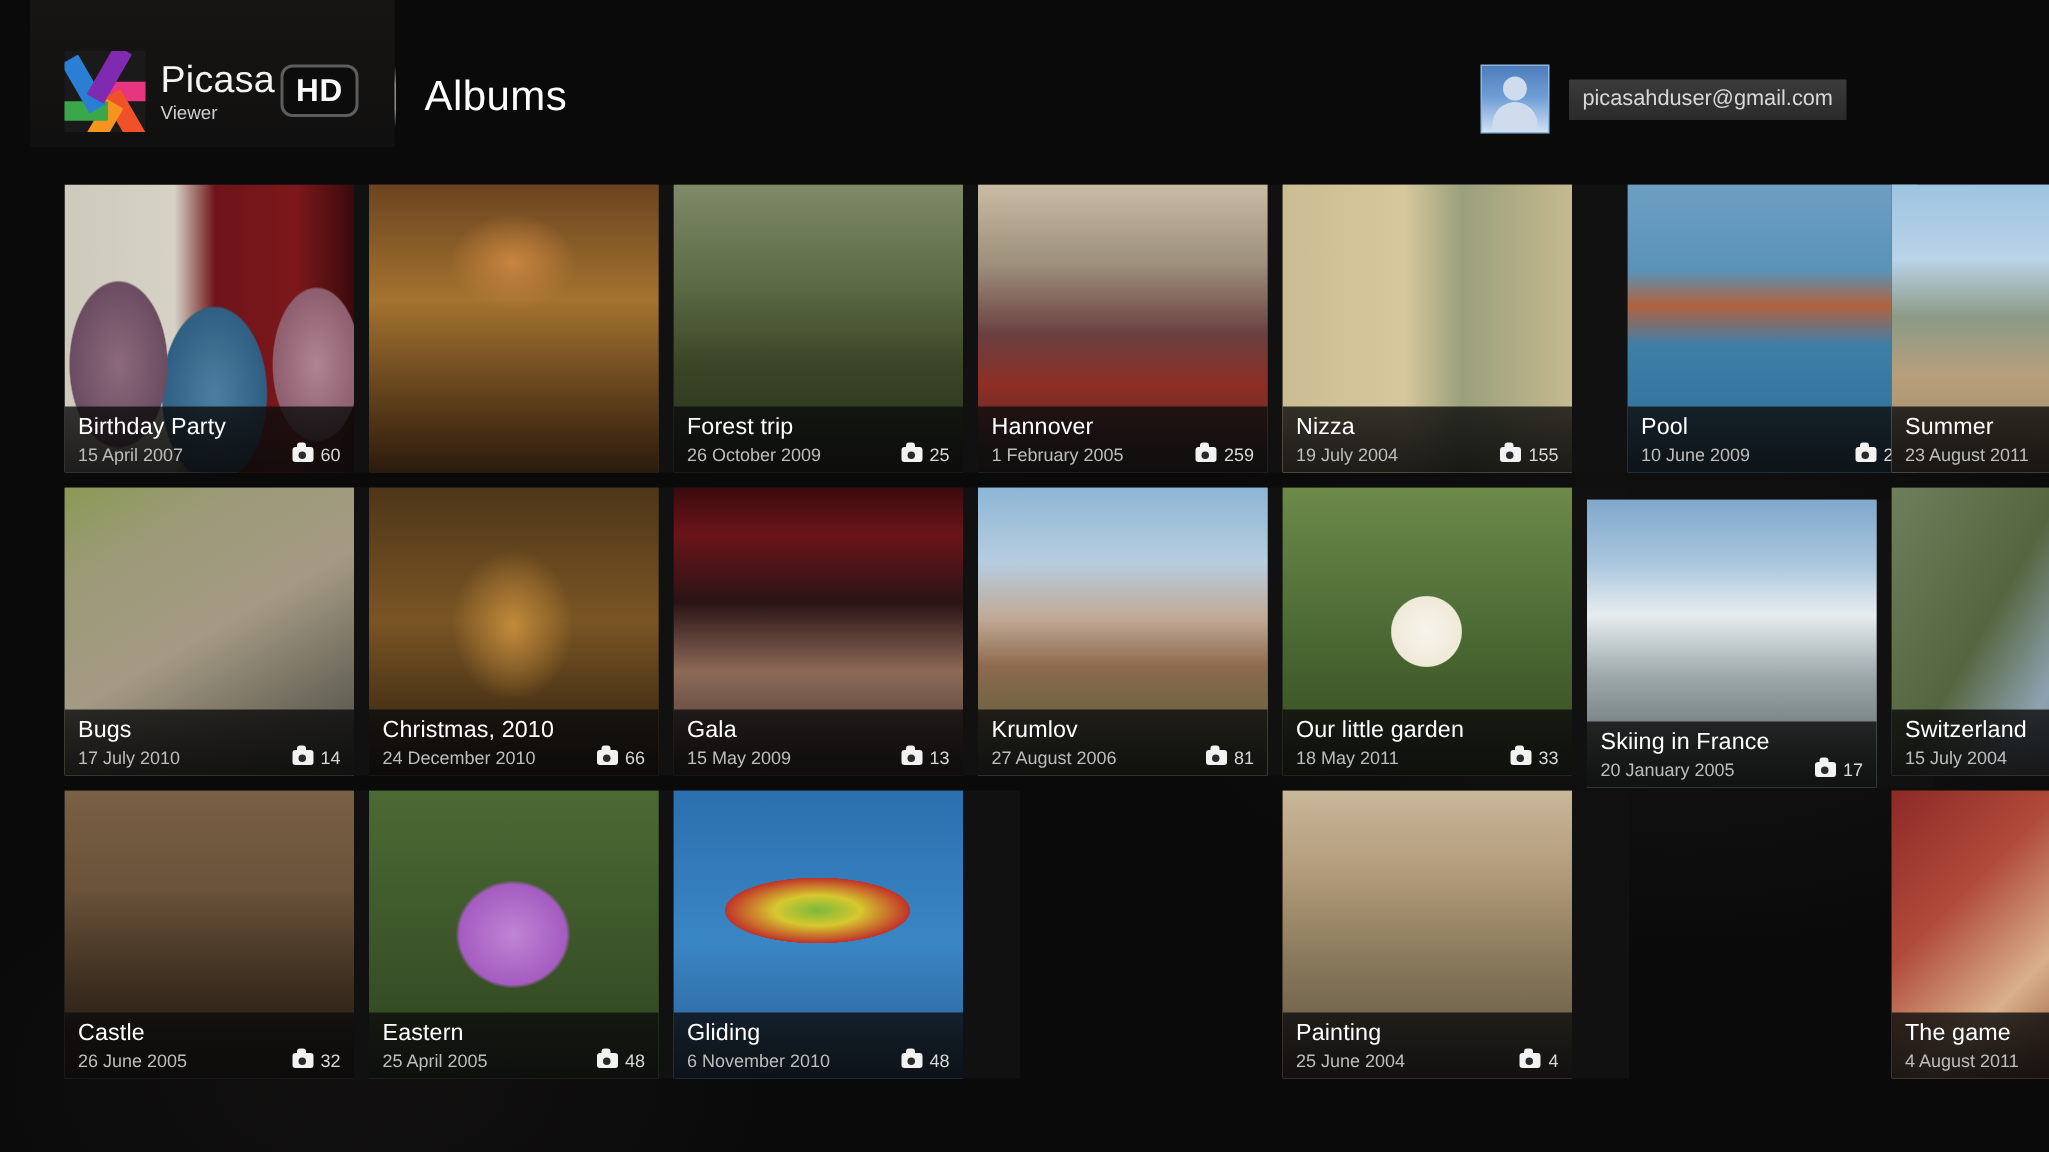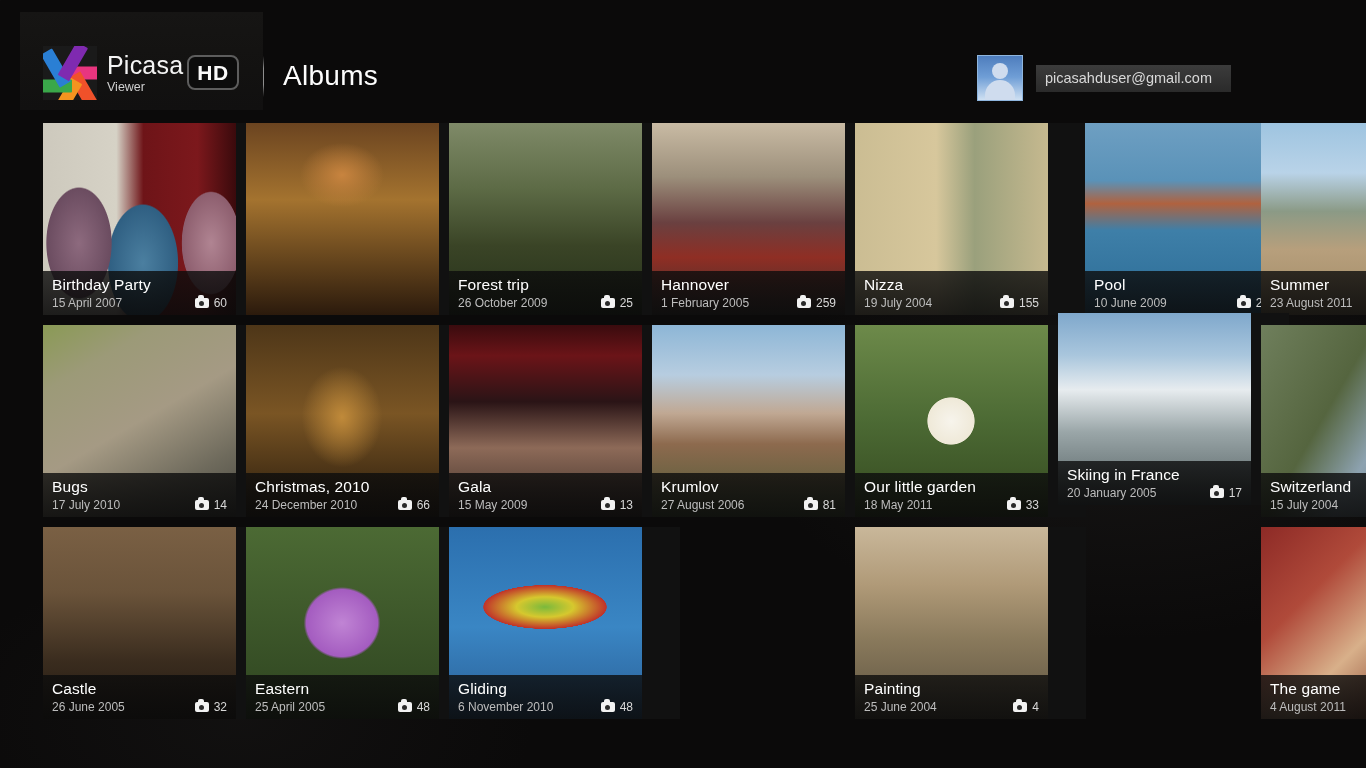--- a/index.html
+++ b/index.html
@@ -16,21 +16,21 @@
       radial-gradient(ellipse 520px 300px at 1120px 430px, rgba(60,58,56,0.22), rgba(0,0,0,0) 70%),
       radial-gradient(ellipse 420px 240px at 240px 720px, rgba(48,46,44,0.18), rgba(0,0,0,0) 70%),
       linear-gradient(135deg, rgba(255,255,255,0.013) 0px, rgba(255,255,255,0.013) 1px, rgba(0,0,0,0) 1px, rgba(0,0,0,0) 9px),
       linear-gradient(45deg, rgba(255,255,255,0.010) 0px, rgba(255,255,255,0.010) 1px, rgba(0,0,0,0) 1px, rgba(0,0,0,0) 11px),
       #0b0a0a;
     overflow: hidden;
   }
 
   
   #header {
-    position: absolute; left: 0; top: 12px; width: 1241px; height: 105px;
+    position: absolute; left: 0; top: 0; width: 1241px; height: 105px;
   }
   #logo-panel {
     position: absolute; left: 20px; top: 0; width: 243px; height: 98px;
     background: linear-gradient(180deg, #161514 0%, #131211 60%, #111010 100%);
   }
   #brand {
     position: absolute; left: 43px; top: 34px;
     display: flex; align-items: center;
   }
   .picasa-mark {
@@ -81,21 +81,21 @@
     margin-left: -8px; border-radius: 50%;
     background: #cfdcee;
   }
   #avatar .body {
     position: absolute; left: 50%; top: 24px; width: 30px; height: 24px;
     margin-left: -15px; border-radius: 15px 15px 0 0;
     background: #cfdcee;
   }
   #account-email {
     margin-left: 13px; margin-right: 10px;
-    padding: 5px 19px 6px 9px;
+    padding: 5px 9px 6px 9px;
     font-size: 14.5px; color: #d8d8d8;
     background: linear-gradient(180deg, rgba(62,62,62,0.95), rgba(44,44,44,0.95));
   }
 
   
   #grid {
     position: absolute; left: 43px; top: 123px;
     width: 1323px; height: 600px;
   }
   .tile {
@@ -390,21 +390,21 @@
           <div class="cap-title">Our little garden</div>
           <div class="cap-row">
             <div class="cap-date">18 May 2011</div>
             <div class="cap-count">
               <span class="cam"></span>
               <span class="cnt">33</span>
             </div>
           </div>
         </div>
       </div>
-      <div class="tile" style="left: 1015px; top: 190px;">
+      <div class="tile" style="left: 1015px; top: 210px;">
         <div class="thumb t-skiing"></div>
         <div class="caption">
           <div class="cap-title">Skiing in France</div>
           <div class="cap-row">
             <div class="cap-date">20 January 2005</div>
             <div class="cap-count">
               <span class="cam"></span>
               <span class="cnt">17</span>
             </div>
           </div>

